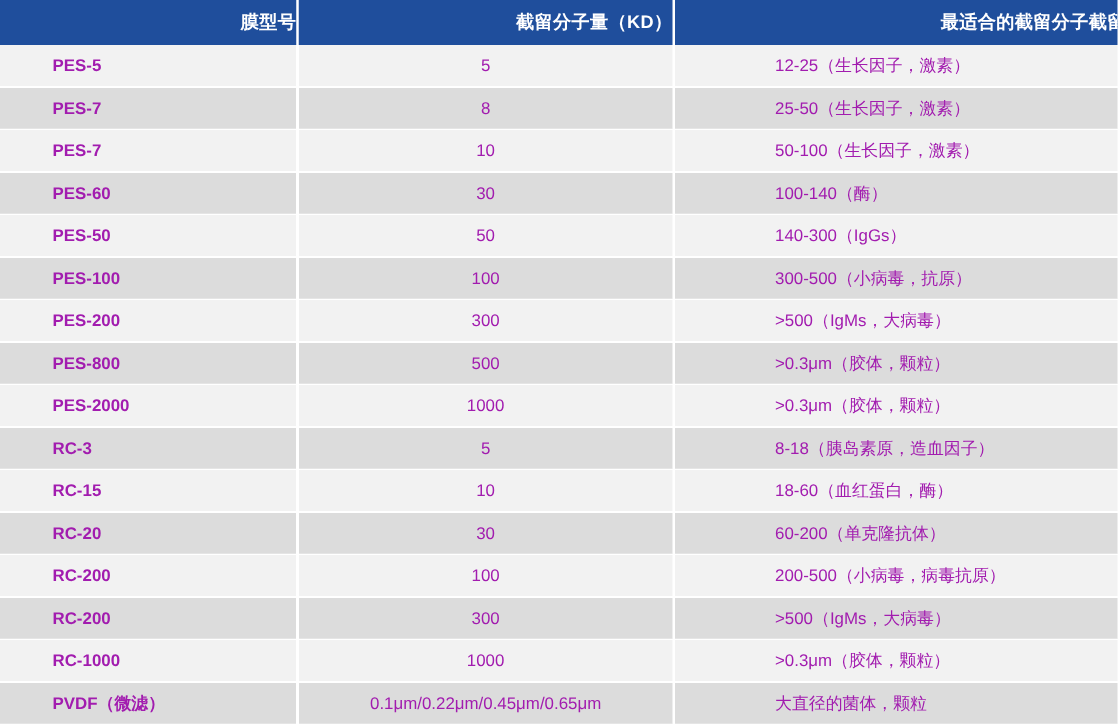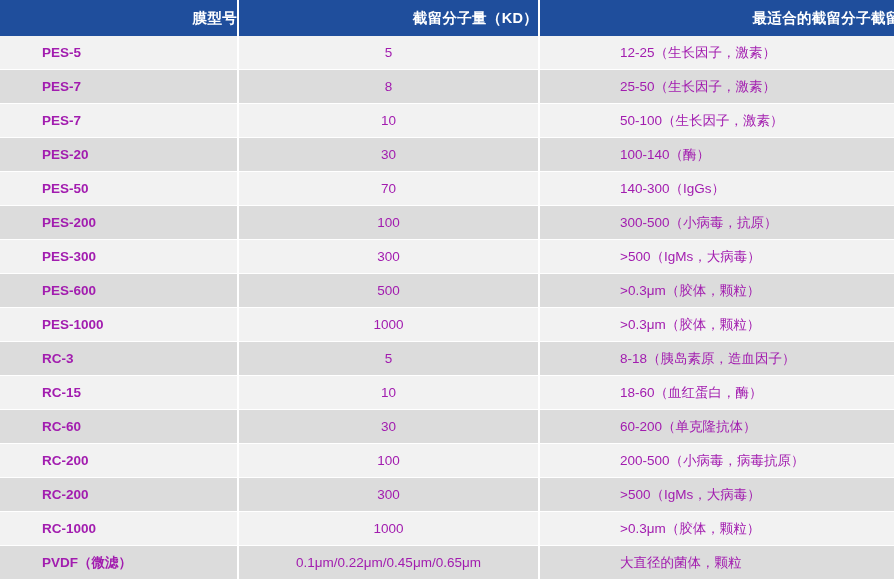--- a/index.html
+++ b/index.html
@@ -90,61 +90,61 @@
         <td class="col-model">PES-7</td>
         <td class="col-mw">8</td>
         <td class="col-range">25-50（生长因子，激素）</td>
       </tr>
       <tr class="row-odd">
         <td class="col-model">PES-7</td>
         <td class="col-mw">10</td>
         <td class="col-range">50-100（生长因子，激素）</td>
       </tr>
       <tr class="row-even">
-        <td class="col-model">PES-20</td>
+        <td class="col-model">PES-60</td>
         <td class="col-mw">30</td>
         <td class="col-range">100-140（酶）</td>
       </tr>
       <tr class="row-odd">
         <td class="col-model">PES-50</td>
-        <td class="col-mw">70</td>
+        <td class="col-mw">50</td>
         <td class="col-range">140-300（IgGs）</td>
       </tr>
       <tr class="row-even">
-        <td class="col-model">PES-200</td>
+        <td class="col-model">PES-100</td>
         <td class="col-mw">100</td>
         <td class="col-range">300-500（小病毒，抗原）</td>
       </tr>
       <tr class="row-odd">
-        <td class="col-model">PES-300</td>
+        <td class="col-model">PES-200</td>
         <td class="col-mw">300</td>
         <td class="col-range">&gt;500（IgMs，大病毒）</td>
       </tr>
       <tr class="row-even">
-        <td class="col-model">PES-600</td>
+        <td class="col-model">PES-800</td>
         <td class="col-mw">500</td>
         <td class="col-range">&gt;0.3μm（胶体，颗粒）</td>
       </tr>
       <tr class="row-odd">
-        <td class="col-model">PES-1000</td>
+        <td class="col-model">PES-2000</td>
         <td class="col-mw">1000</td>
         <td class="col-range">&gt;0.3μm（胶体，颗粒）</td>
       </tr>
       <tr class="row-even">
         <td class="col-model">RC-3</td>
         <td class="col-mw">5</td>
         <td class="col-range">8-18（胰岛素原，造血因子）</td>
       </tr>
       <tr class="row-odd">
         <td class="col-model">RC-15</td>
         <td class="col-mw">10</td>
         <td class="col-range">18-60（血红蛋白，酶）</td>
       </tr>
       <tr class="row-even">
-        <td class="col-model">RC-60</td>
+        <td class="col-model">RC-20</td>
         <td class="col-mw">30</td>
         <td class="col-range">60-200（单克隆抗体）</td>
       </tr>
       <tr class="row-odd">
         <td class="col-model">RC-200</td>
         <td class="col-mw">100</td>
         <td class="col-range">200-500（小病毒，病毒抗原）</td>
       </tr>
       <tr class="row-even">
         <td class="col-model">RC-200</td>

